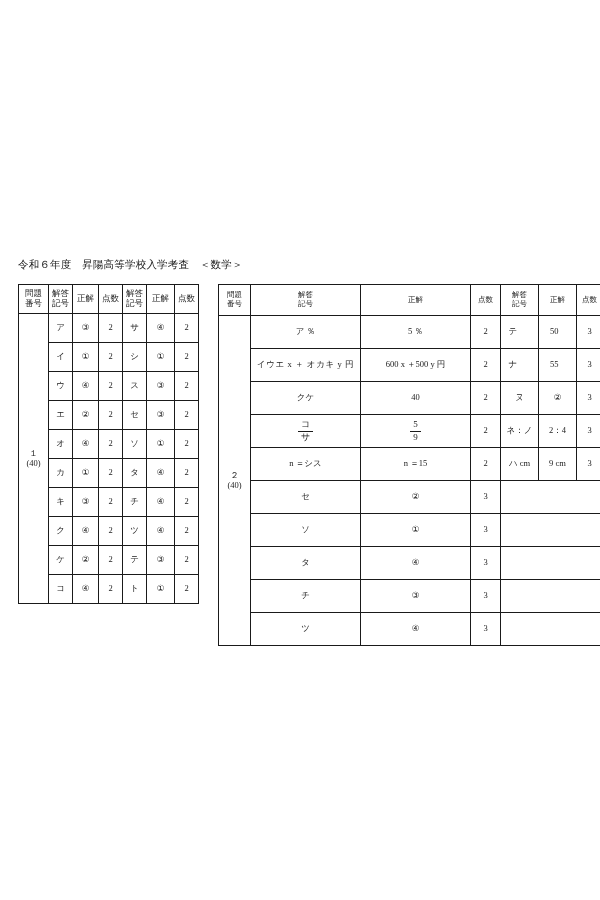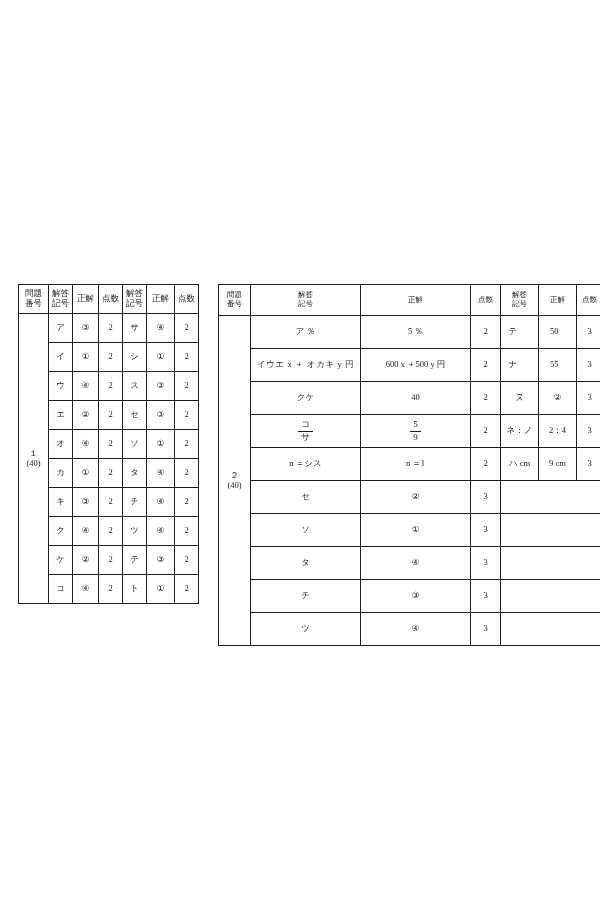--- a/index.html
+++ b/index.html
@@ -106,20 +106,21 @@
     display: block;
     padding: 1px 3px 0 3px;
   }
   .mono-sp { letter-spacing: 0.6px; margin-top: 41px; }
 </style>
 </head>
 <body>
 
 <div class="page">
 
+  <div class="doc-title">令和６年度　昇陽高等学校入学考査　＜数学＞</div>
 
   <table class="grid outer left-table">
     <colgroup>
       <col style="width:30px">
       <col style="width:24px">
       <col style="width:26px">
       <col style="width:24px">
       <col style="width:24px">
       <col style="width:28px">
       <col style="width:24px">
@@ -302,21 +303,21 @@
             <span class="den">9</span>
           </span>
         </td>
         <td>2</td>
         <td>ネ：ノ</td>
         <td>2：4</td>
         <td>3</td>
       </tr>
       <tr>
         <td>n ＝シス</td>
-        <td class="ans-cell">n ＝1</td>
+        <td class="ans-cell">n ＝15</td>
         <td>2</td>
         <td>ハ cm</td>
         <td>9 cm</td>
         <td>3</td>
       </tr>
       <tr>
         <td>セ</td>
         <td class="ans-cell">②</td>
         <td>3</td>
         <td colspan="3"></td>

